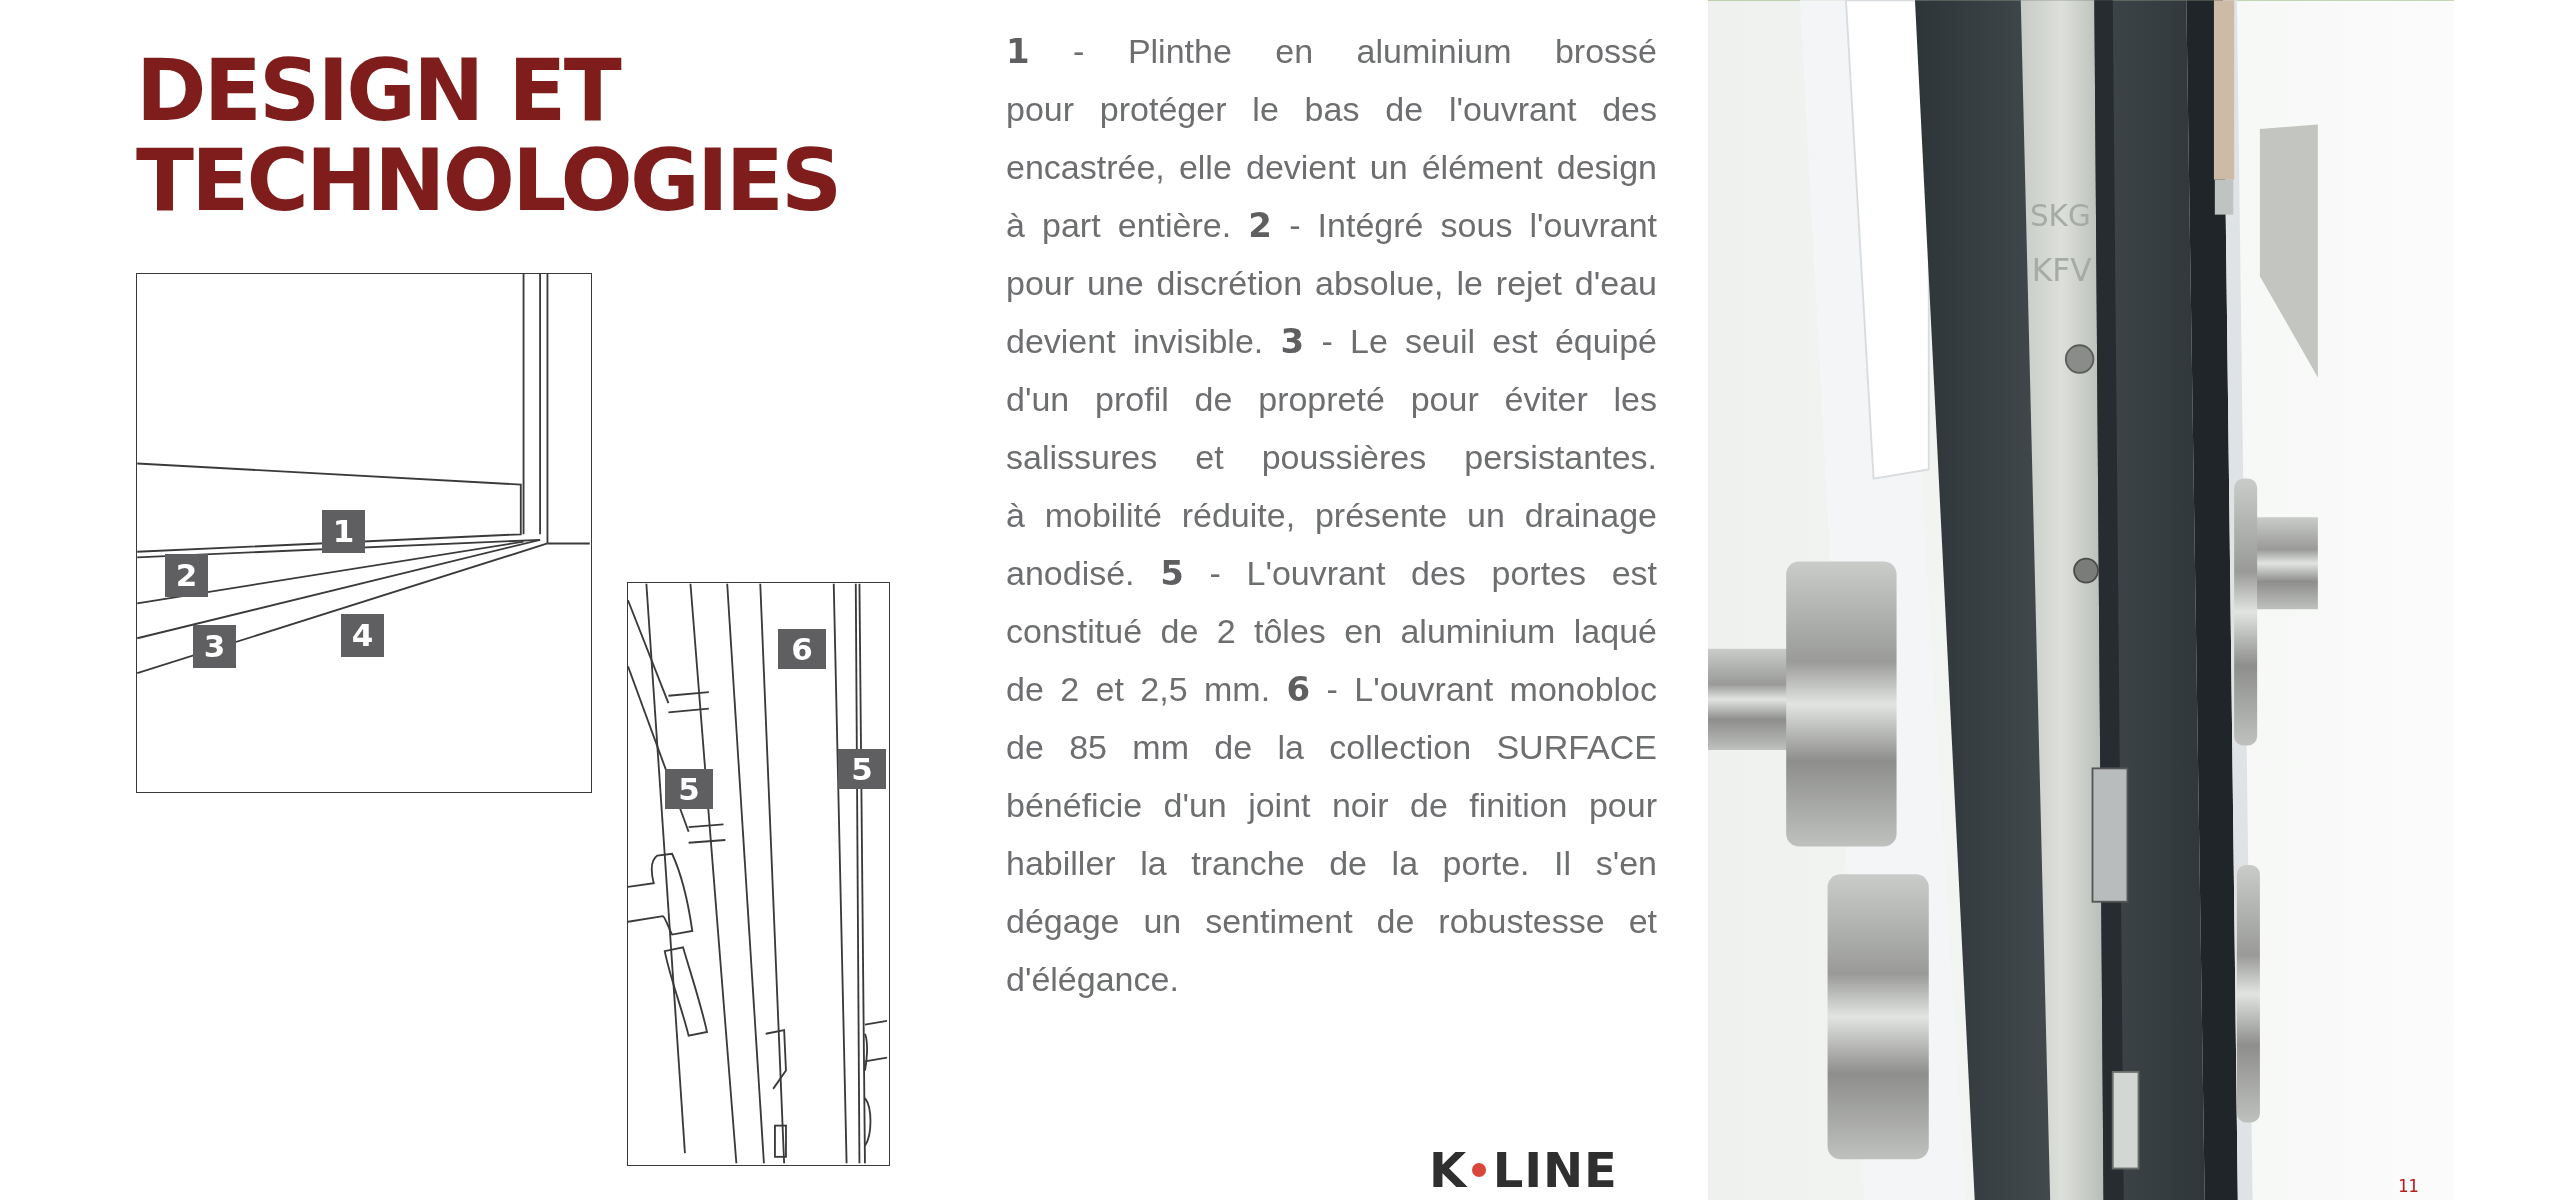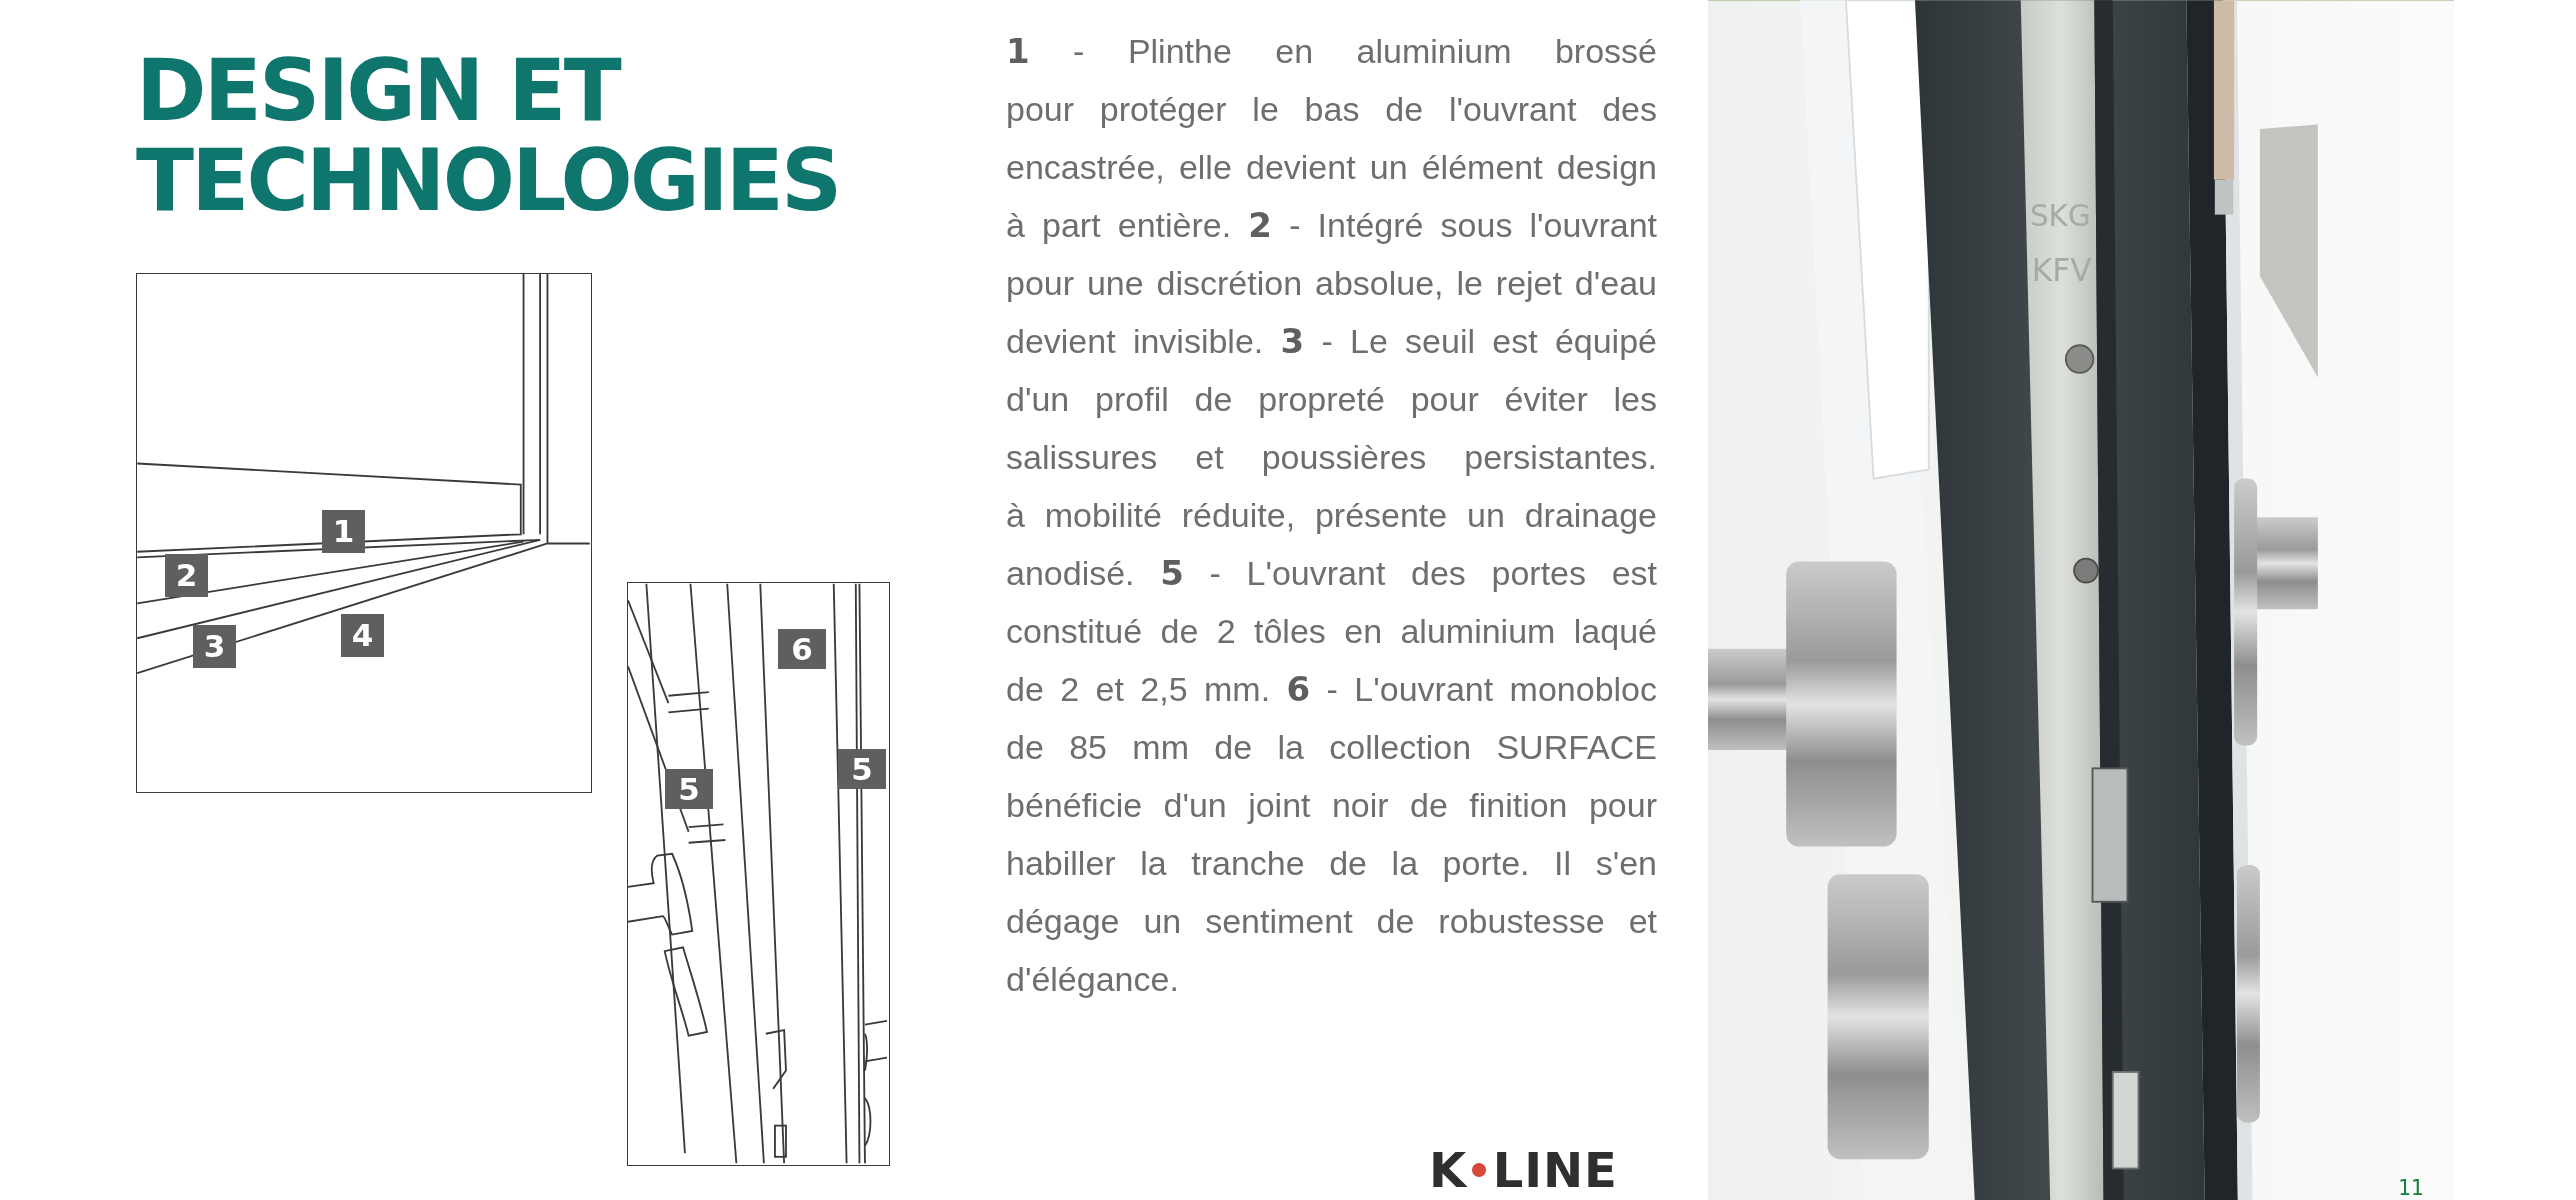--- a/index.html
+++ b/index.html
@@ -1,19 +1,19 @@
 <!DOCTYPE html>
 <html style="font-size:14.7px"><head>
 <meta charset="utf-8">
 <style>
   html, body { margin:0; padding:0; }
   body { width:2576px; height:1201px; background:#ffffff; position:relative; overflow:hidden;
          font-family:"Liberation Sans", sans-serif; }
   .title { position:absolute; left:136px; top:46px; margin:0;
-           font-family:"DejaVu Sans", sans-serif; font-weight:bold; color:#0f766e;
+           font-family:"DejaVu Sans", sans-serif; font-weight:bold; color:#7f1d1d;
            font-size:85px; line-height:90px; letter-spacing:-2.8px; }
   .title span { display:block; }
 
   .diagram { position:absolute; border:1.8px solid #3a3a3a; background:#fff; box-sizing:border-box; }
   .diagram svg { position:absolute; left:0; top:0; }
   .diagram-1 { left:136px; top:273px; width:456px; height:520px; }
   .diagram-2 { left:627px; top:582px; width:263px; height:584px; }
   .callout { position:absolute; width:43px; height:43px; background:#5f5f61; color:#fff;
              font-family:"DejaVu Sans", sans-serif; font-weight:bold; font-size:31px;
              display:flex; align-items:center; justify-content:center; line-height:1; }
@@ -24,21 +24,21 @@
   .body-text .line { display:block; text-align:justify; text-align-last:justify; white-space:nowrap; height:58px; }
   .body-text .line.last { text-align-last:left; }
   .body-text b { color:#5f5f61; font-family:"DejaVu Sans", sans-serif; font-weight:bold; }
 
   .logo { position:absolute; left:1429px; top:1147px; height:46px; display:flex; align-items:center;
           font-family:"DejaVu Sans", sans-serif; font-size:48px; font-weight:bold; color:#2f2f30; letter-spacing:0.9px; }
   .logo .dot { width:14.7px; height:14.7px; border-radius:50%; background:#d9473b; margin:0 6.4px 0 4.6px; display:inline-block; }
 
   .photo { position:absolute; left:1708px; top:0; width:746px; height:1201px; overflow:hidden; background:#4d7c0f; }
   .page-number { position:absolute; left:2398px; top:1176px; font-family:"DejaVu Sans Mono", monospace;
-                 font-size:21px; color:#15803d; }
+                 font-size:17px; color:#b91c1c; }
 </style>
 </head>
 <body>
 
 <h1 class="title">
   <span>DESIGN ET</span>
   <span>TECHNOLOGIES</span>
 </h1>
 
 <div class="diagram diagram-1">

